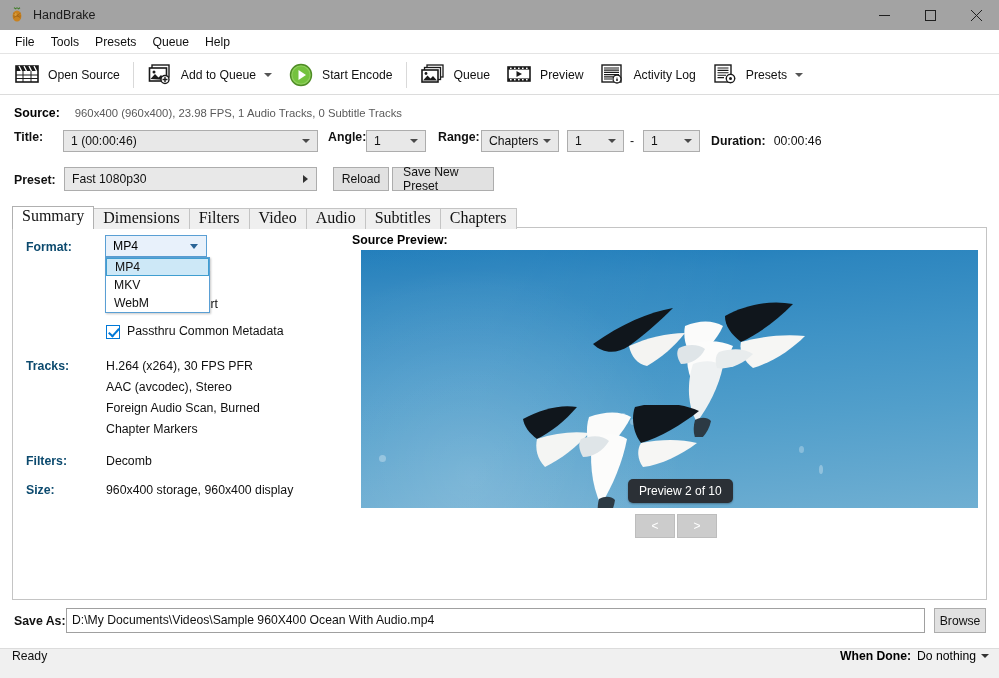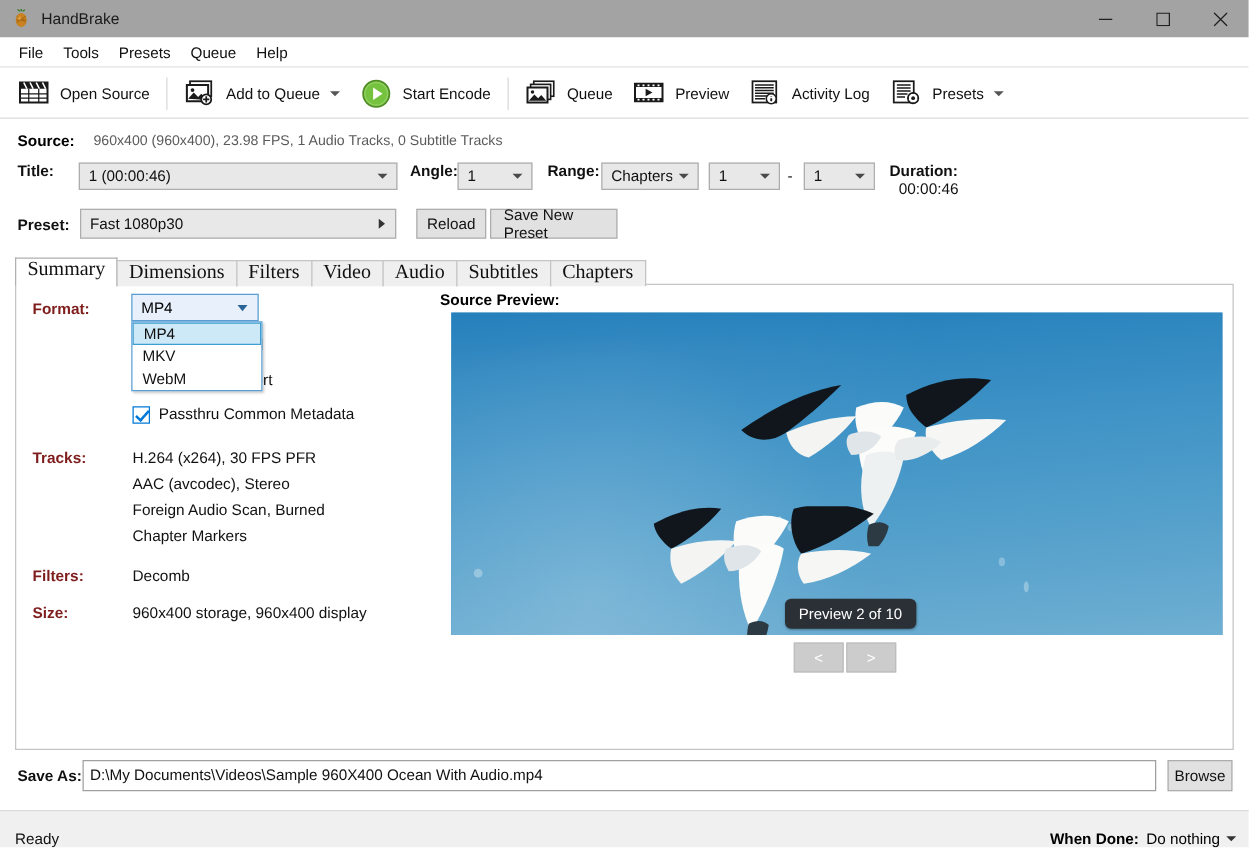--- a/index.html
+++ b/index.html
@@ -107,21 +107,21 @@
     border: 1px solid #c4c4c4; border-bottom: none; margin-right: -1px; cursor: default; font-family: Liberation Serif, serif;
   }
   .tab.active { background: #ffffff; height: 23px; border-color: #b0b0b0; position: relative; z-index: 3; }
 
   .tabpanel {
     position: absolute; left: 12px; top: 227px; width: 975px; height: 373px;
     background: #ffffff; border: 1px solid #c4c4c4;
   }
 
   
-  .sumlabel { position: absolute; font-weight: bold; font-size: 12.3px; color: #7f1d1d; }
+  .sumlabel { position: absolute; font-weight: bold; font-size: 12.3px; color: #0c4a6e; }
   .sumval { position: absolute; font-size: 12.3px; color: #111; white-space: nowrap; }
 
   .chk { width: 14px; height: 14px; border: 1px solid #767676; background: #fff;
          display: inline-block; position: relative; vertical-align: middle; }
   .chk.checked { border-color: #0078d7; }
   .chk.checked:after {
     content: ""; position: absolute; left: 4px; top: 0px; width: 4px; height: 9px;
     border: solid #0078d7; border-width: 0 2px 2px 0; transform: rotate(42deg);
   }
 
@@ -175,21 +175,21 @@
   }
   .savein {
     position: absolute; left: 66px; top: 608px; width: 859px; height: 25px;
     background: #ffffff; border: 1px solid #a0a0a0; font-size: 12.2px; color: #111;
     padding: 0 5px; line-height: 23px; overflow: hidden; white-space: nowrap;
   }
 
   
   .statusbar {
     position: absolute; left: 0; top: 648px; width: 999px; height: 30px;
-    background: #f0f0f0; border-top: 1px solid #dcdcdc; display: flex; align-items: flex-end;
+    background: #f0f0f0; border-top: 1px solid #dcdcdc; display: flex; align-items: flex-start;
   }
   .statusbar .ready { margin-left: 12px; font-size: 12.2px; color: #111; }
   .statusbar .wd { position: absolute; right: 10px; display: flex; align-items: center; }
   .statusbar .wd .k { font-weight: bold; font-size: 12.2px; }
   .statusbar .wd .v { font-size: 12.2px; margin-left: 6px; }
   .statusbar .wd .c {
     width: 0; height: 0; margin-left: 5px;
     border-left: 4px solid transparent; border-right: 4px solid transparent; border-top: 4px solid #333;
   }
 </style>
@@ -374,21 +374,21 @@
     <span class="chev"></span>
   </div>
   <div class="row" style="left:630px; top:130px; height:22px;">
     <span class="lbl-n">-</span>
   </div>
   <div class="combo" style="position:absolute; left:643px; top:130px; width:57px;">
     <span class="txt">1</span>
     <span class="chev"></span>
   </div>
 
-  <div class="row" style="left:711px; top:130px; height:22px;flex-direction:column;">
+  <div class="row" style="left:711px; top:130px; height:22px;">
     <span class="lbl-b">Duration:</span>
     <span class="lbl-n" style="margin-left:8px;">00:00:46</span>
   </div>
 
   <div class="row" style="left:14px; top:169px; height:22px;">
     <span class="lbl-b">Preset:</span>
   </div>
   <div class="combo" style="position:absolute; left:64px; top:167px; width:253px; height:24px;">
     <span class="txt">Fast 1080p30</span>
     <span class="chev-r"></span>

